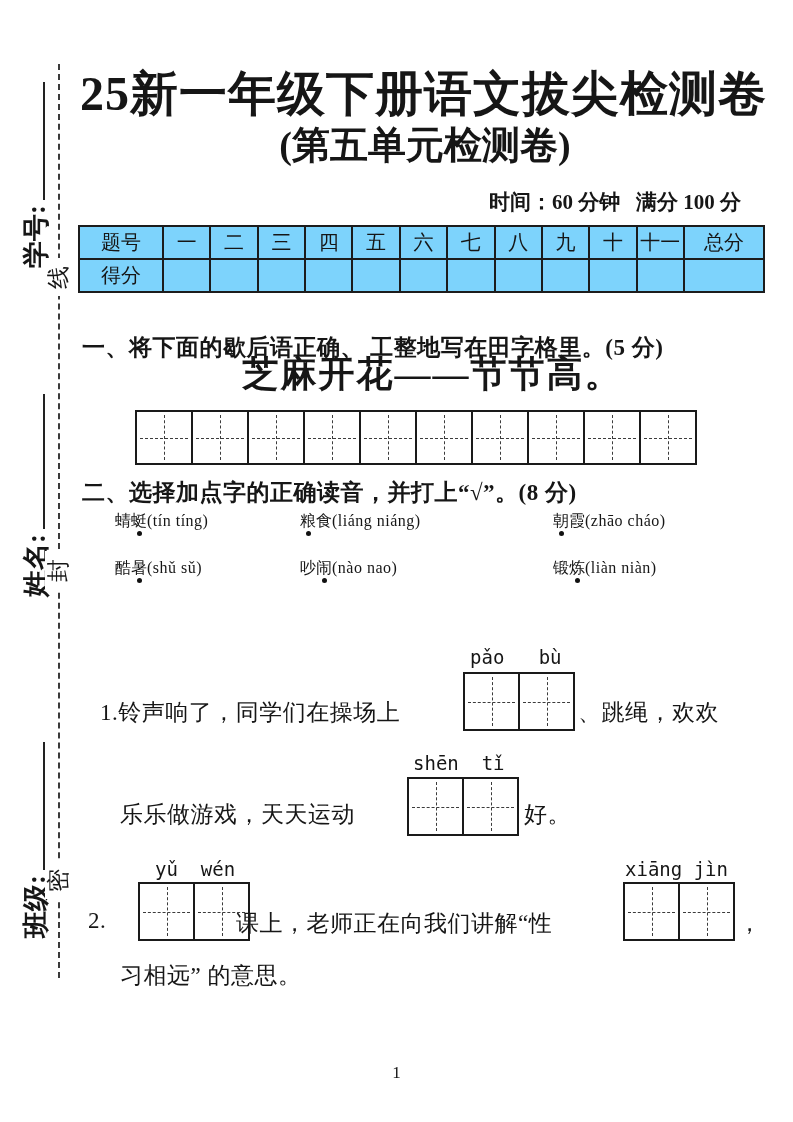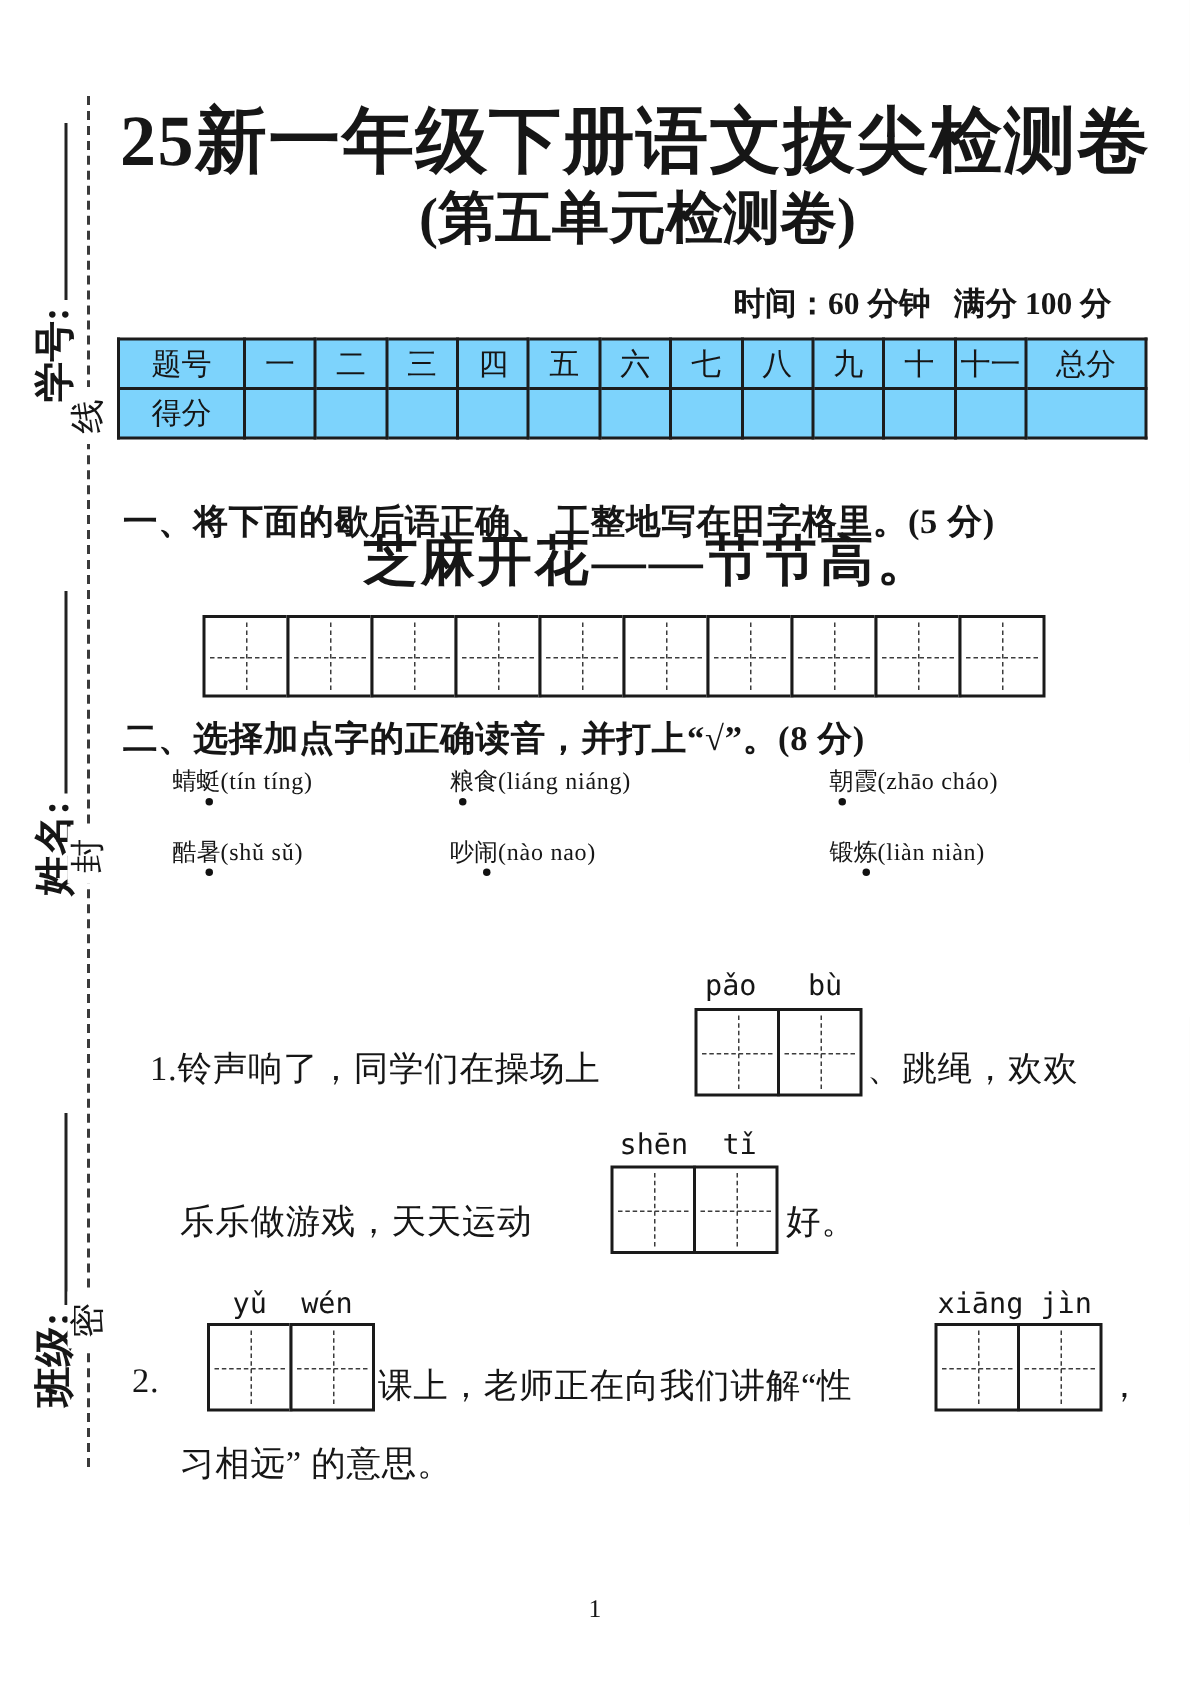--- a/index.html
+++ b/index.html
@@ -174,21 +174,21 @@
     </div>
   <span class="s3-text" style="left:120px;top:799px;">乐乐做游戏，天天运动</span>
   <span class="s3-text" style="left:524px;top:799px;">好。</span>
 
   <span class="grid-pinyin" style="left:155px;top:858px;">yǔ  wén</span>
   <div class="tzg-row" style="left:138px;top:882px;">
       <div class="tzg lg"></div>
       <div class="tzg lg"></div>
     </div>
   <span class="s3-text" style="left:88px;top:908px;">2.</span>
-  <span class="s3-text" style="left:252px;top:908px;text-align:center;">课上，老师正在向我们讲解“性</span>
+  <span class="s3-text" style="left:236px;top:908px;text-align:center;">课上，老师正在向我们讲解“性</span>
   <span class="grid-pinyin" style="left:625px;top:858px;">xiāng jìn</span>
   <div class="tzg-row" style="left:623px;top:882px;">
       <div class="tzg lg"></div>
       <div class="tzg lg"></div>
     </div>
   <span class="s3-text" style="left:738px;top:908px;">，</span>
   <span class="s3-text" style="left:120px;top:960px;">习相远” 的意思。</span>
 
   <div class="page-num">1</div>
 </div>

